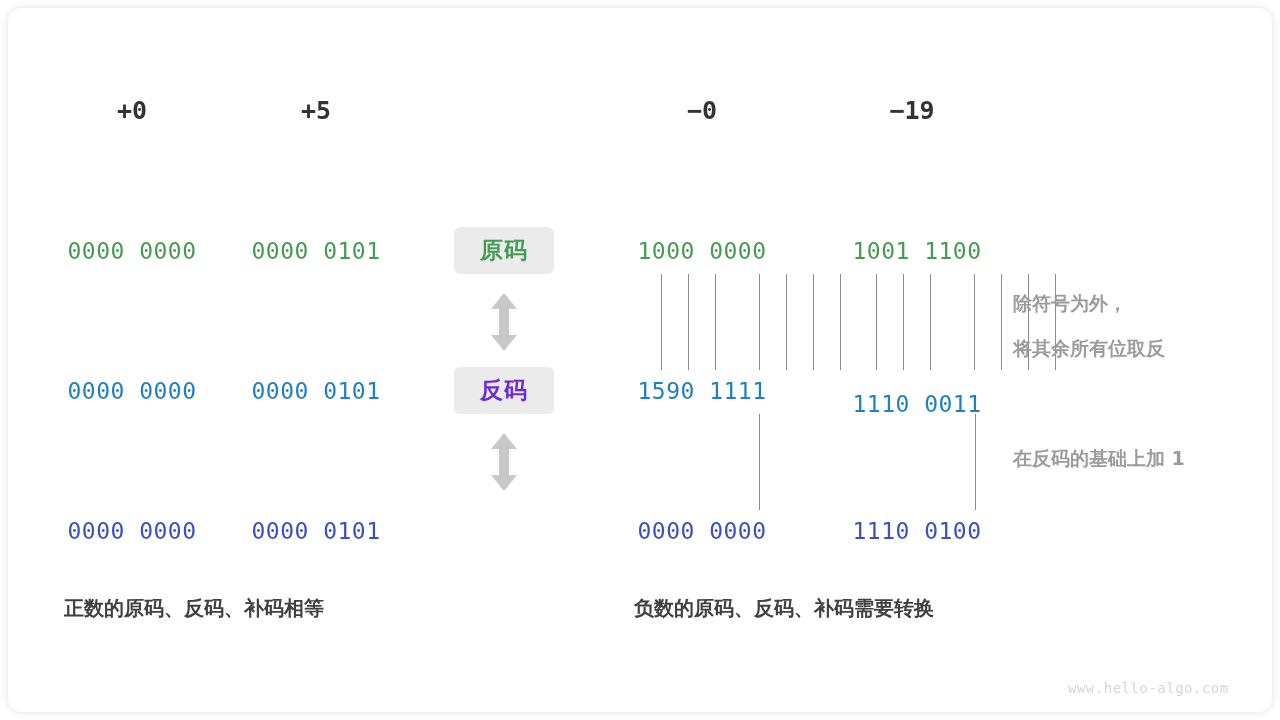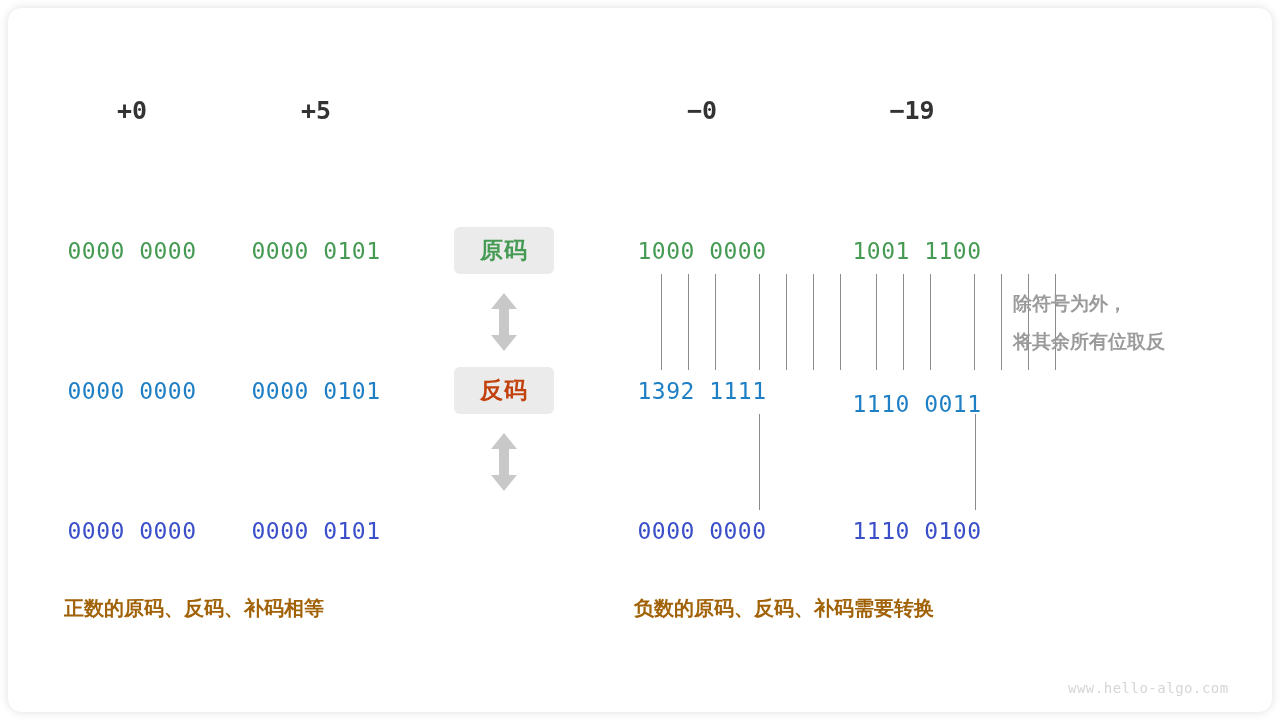--- a/index.html
+++ b/index.html
@@ -54,21 +54,21 @@
     font-size: 23px;
     font-weight: bold;
     text-align: center;
     line-height: 47px;
     width: 100px;
     height: 47px;
     letter-spacing: 1px;
   }
   .badge.num   { color: #333333; }
   .badge.sign  { color: #469b54; }
-  .badge.ones  { color: #c2410c; }
+  .badge.ones  { color: #6d28d9; }
   .badge.twos  { color: #3b4fc8; }
 
   
   .bits {
     font-family: "DejaVu Sans Mono", "Liberation Mono", monospace;
     font-size: 23px;
     font-weight: normal;
     text-align: center;
     white-space: pre;
     letter-spacing: 0.5px;
@@ -93,21 +93,21 @@
     font-weight: bold;
     color: #9b9b9b;
     white-space: nowrap;
     line-height: 31px;
   }
 
   .caption {
     font-family: "DejaVu Sans", "Liberation Sans", sans-serif;
     font-size: 20px;
     font-weight: bold;
-    color: #a16207;
+    color: #404040;
     white-space: nowrap;
   }
 
   .watermark {
     font-family: "DejaVu Sans Mono", "Liberation Mono", monospace;
     font-size: 14px;
     color: #d6d6d6;
     white-space: nowrap;
     letter-spacing: 0.5px;
   }
@@ -156,21 +156,21 @@
     <svg class="abs dbl-arrow" style="left:479px; top:285px;" viewBox="0 0 34 58">
       <polygon points="17,0 30,16 22,16 22,42 30,42 17,58 4,42 12,42 12,16 4,16" fill="#c8c8c8"></polygon>
     </svg>
 
     <div class="abs bits ones" style="left:44px;  top:370px; width:160px;">0000 0000</div>
 
     <div class="abs bits ones" style="left:228px; top:370px; width:160px;">0000 0101</div>
 
     <div class="abs badge ones" style="left:446px; top:359px;">反码</div>
 
-    <div class="abs bits ones" style="left:614px; top:370px; width:160px;">1392 1111</div>
+    <div class="abs bits ones" style="left:614px; top:370px; width:160px;">1590 1111</div>
 
     <div class="abs bits ones" style="left:829px; top:370px; width:160px;margin-top:13px;">1110 0011</div>
 
     <div class="abs vline" style="left:751px; top:406px; height:96px;"></div>
     <div class="abs vline" style="left:967px; top:406px; height:96px;"></div>
 
     <svg class="abs dbl-arrow" style="left:479px; top:425px;" viewBox="0 0 34 58">
       <polygon points="17,0 30,16 22,16 22,42 30,42 17,58 4,42 12,42 12,16 4,16" fill="#c8c8c8"></polygon>
     </svg>
 
@@ -178,22 +178,23 @@
 
     <div class="abs bits twos" style="left:228px; top:510px; width:160px;">0000 0101</div>
 
 
     <div class="abs bits twos" style="left:614px; top:510px; width:160px;">0000 0000</div>
 
     <div class="abs bits twos" style="left:829px; top:510px; width:160px;">1110 0100</div>
 
     <div class="abs note" style="left:1005px; top:280px;">除符号为外，</div>
 
-    <div class="abs note" style="left:1005px; top:318px;">将其余所有位取反</div>
-
+    <div class="abs note" style="left:1005px; top:325px;">将其余所有位取反</div>
+
+    <div class="abs note" style="left:1005px; top:435px;">在反码的基础上加 1</div>
 
     <div class="abs caption" style="left:56px; top:587px;">正数的原码、反码、补码相等</div>
 
     <div class="abs caption" style="left:626px; top:587px;">负数的原码、反码、补码需要转换</div>
 
     <div class="abs watermark" style="left:1060px; top:672px;">www.hello-algo.com</div>
 
   </div>
 </div>
 

